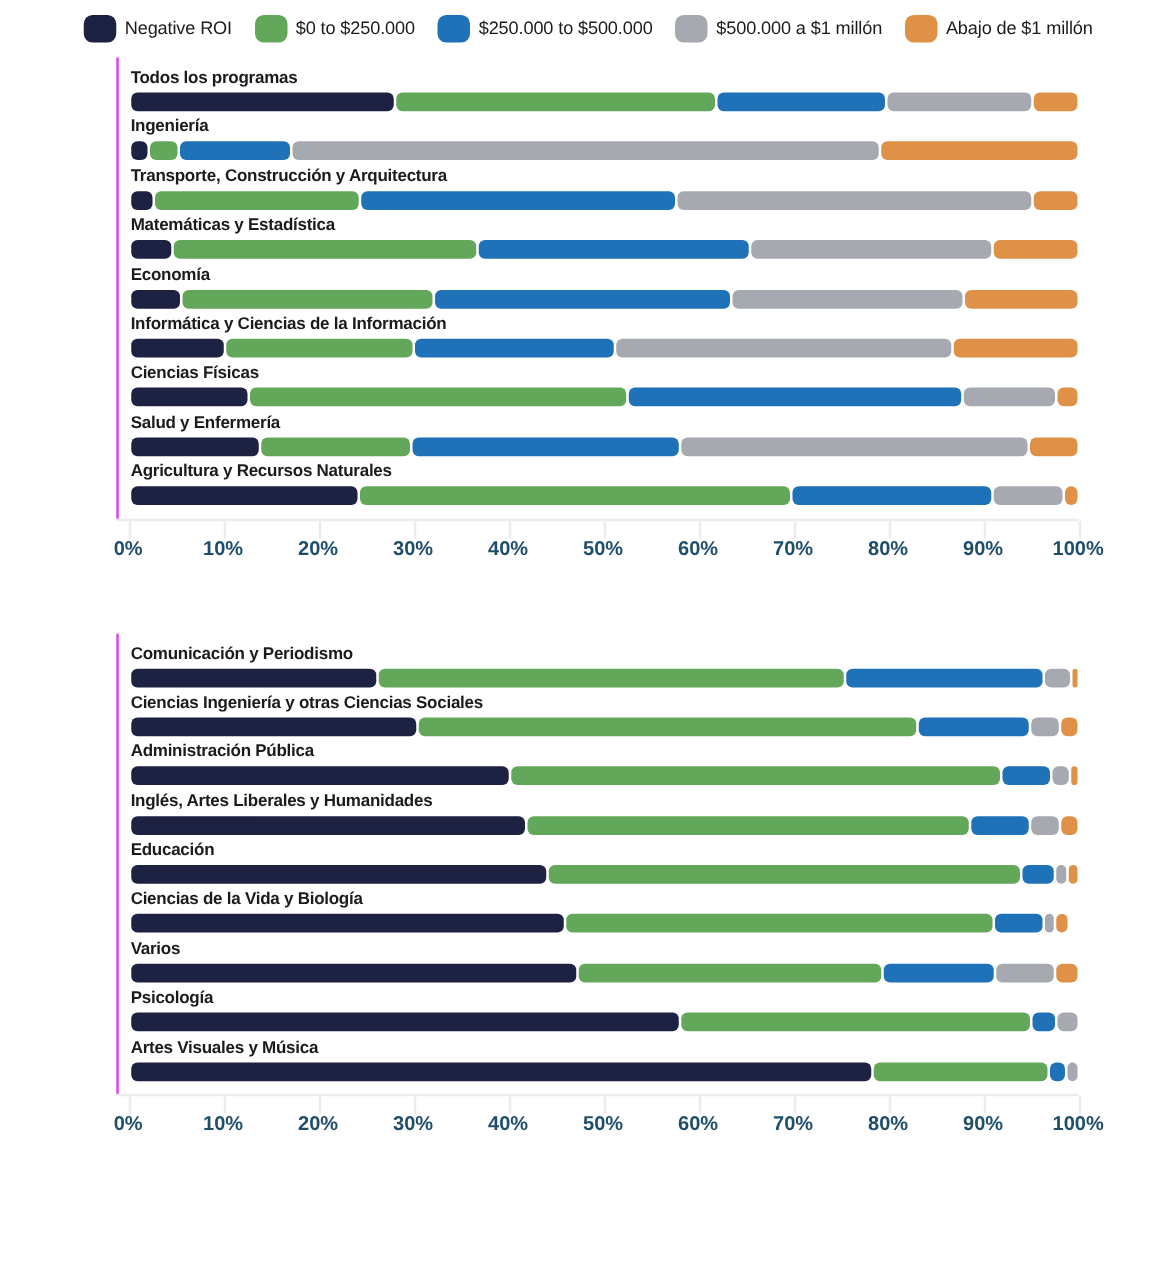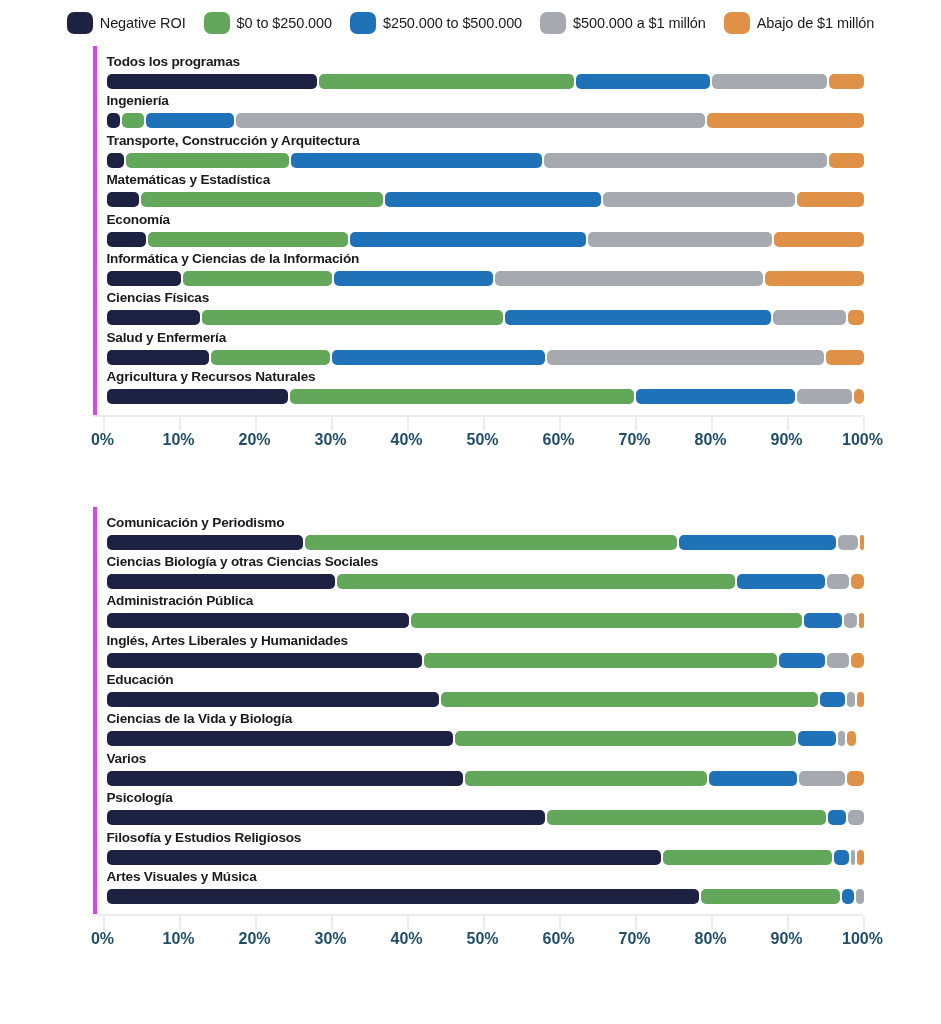--- a/index.html
+++ b/index.html
@@ -30,21 +30,21 @@
     color: #1b1b1b;
     white-space: nowrap;
     letter-spacing: -0.1px;
   }
 
   
   .chart { position: relative; margin: 0 auto; width: 880px; }
   .plot {
     position: relative;
     margin-left: 62px;
-    border-left: 4px solid #d946ef;
+    border-left: 2px solid #d946ef;
     padding-left: 0;
     text-align: right;
   }
   .rows { position: relative; padding: 8px 0 6px 0; }
   .row { position: relative; height: 39.4px; }
   .row-label {
     position: absolute;
     left: 10px;
     top: 0px;
     font-size: 13.6px;
@@ -256,21 +256,21 @@
             <div class="row-label">Comunicación y Periodismo</div>
             <div class="bar">
               <div class="seg" style="background: rgb(29, 33, 66); width: 196.36px;"></div>
               <div class="seg" style="background: rgb(99, 168, 90); width: 371.92px;"></div>
               <div class="seg" style="background: rgb(31, 114, 184); width: 156.84px;"></div>
               <div class="seg" style="background: rgb(166, 170, 176); width: 20.04px;"></div>
               <div class="seg" style="background: rgb(223, 145, 71); width: 4.84px;"></div>
             </div>
           </div>
           <div class="row">
-            <div class="row-label">Ciencias Biología y otras Ciencias Sociales</div>
+            <div class="row-label">Ciencias Ingeniería y otras Ciencias Sociales</div>
             <div class="bar">
               <div class="seg" style="background: rgb(29, 33, 66); width: 228.28px;"></div>
               <div class="seg" style="background: rgb(99, 168, 90); width: 398.52px;"></div>
               <div class="seg" style="background: rgb(31, 114, 184); width: 87.68px;"></div>
               <div class="seg" style="background: rgb(166, 170, 176); width: 22.32px;"></div>
               <div class="seg" style="background: rgb(223, 145, 71); width: 13.2px;"></div>
             </div>
           </div>
           <div class="row">
             <div class="row-label">Administración Pública</div>
@@ -322,30 +322,20 @@
               <div class="seg" style="background: rgb(223, 145, 71); width: 17.76px;"></div>
             </div>
           </div>
           <div class="row">
             <div class="row-label">Psicología</div>
             <div class="bar">
               <div class="seg" style="background: rgb(29, 33, 66); width: 438.04px;"></div>
               <div class="seg" style="background: rgb(99, 168, 90); width: 279.96px;"></div>
               <div class="seg" style="background: rgb(31, 114, 184); width: 17.76px;"></div>
               <div class="seg" style="background: rgb(166, 170, 176); width: 16.24px;"></div>
-            </div>
-          </div>
-          <div class="row">
-            <div class="row-label">Filosofía y Estudios Religiosos</div>
-            <div class="bar">
-              <div class="seg" style="background: rgb(29, 33, 66); width: 554.32px;"></div>
-              <div class="seg" style="background: rgb(99, 168, 90); width: 169px;"></div>
-              <div class="seg" style="background: rgb(31, 114, 184); width: 14.72px;"></div>
-              <div class="seg" style="background: rgb(166, 170, 176); width: 4.84px;"></div>
-              <div class="seg" style="background: rgb(223, 145, 71); width: 7.12px;"></div>
             </div>
           </div>
           <div class="row">
             <div class="row-label">Artes Visuales y Música</div>
             <div class="bar">
               <div class="seg" style="background: rgb(29, 33, 66); width: 592.32px;"></div>
               <div class="seg" style="background: rgb(99, 168, 90); width: 139.36px;"></div>
               <div class="seg" style="background: rgb(31, 114, 184); width: 11.68px;"></div>
               <div class="seg" style="background: rgb(166, 170, 176); width: 8.64px;"></div>
             </div>

